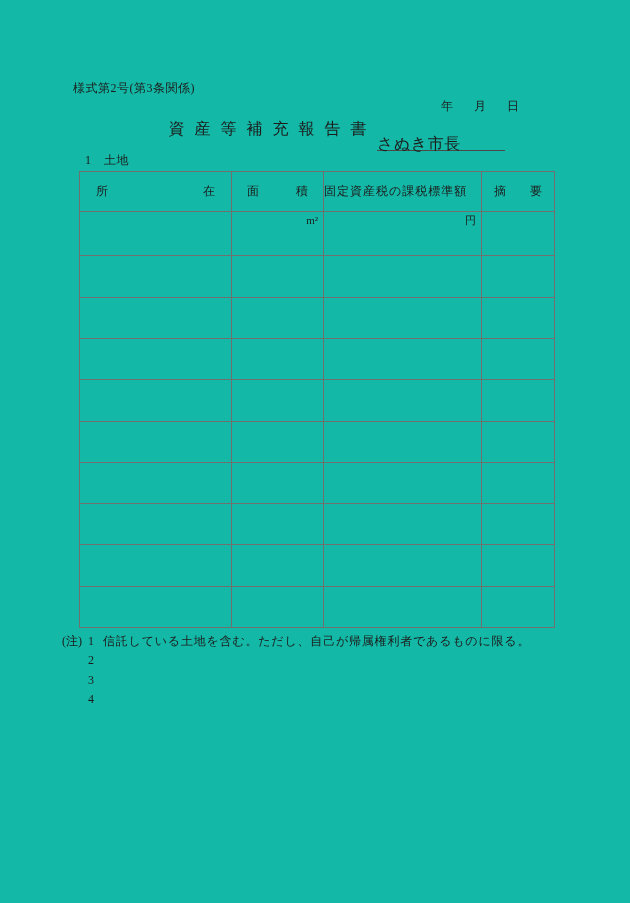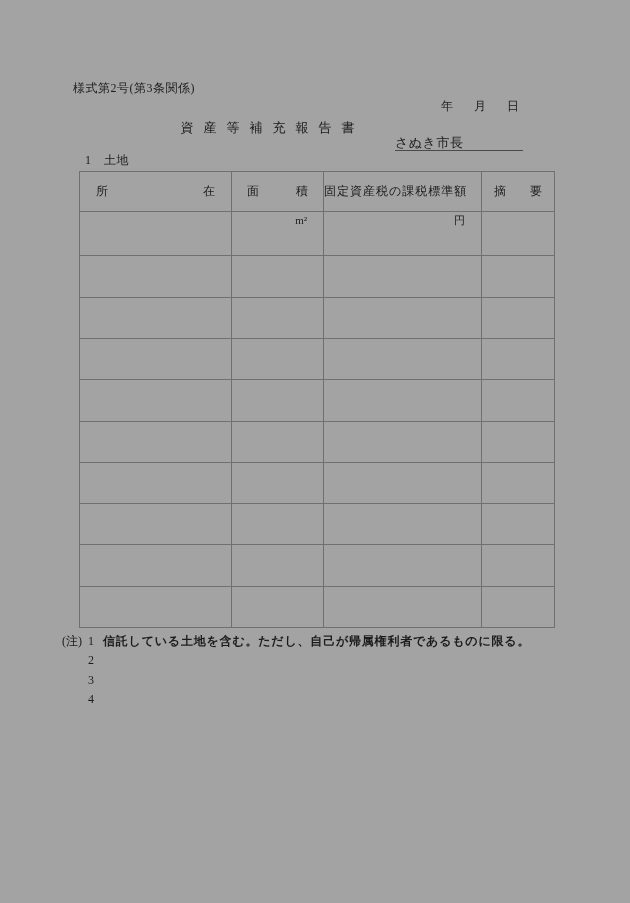--- a/index.html
+++ b/index.html
@@ -1,21 +1,21 @@
 <!DOCTYPE html>
 <html><head>
 <meta charset="utf-8">
 <style>
   * { margin: 0; padding: 0; box-sizing: border-box; }
   html, body { background: #ffffff; }
   .page {
     position: relative;
     width: 630px;
     height: 903px;
-    background: #a3a3a3;
+    background: #14b8a6;
     font-family: "Liberation Serif", "DejaVu Serif", serif;
     color: #1c1c1c;
     overflow: hidden;
   }
   .form-number {
     position: absolute;
     left: 73px; top: 80px;
     font-size: 12px;
     letter-spacing: 0.5px;
   }
@@ -24,31 +24,31 @@
     left: 441px; top: 98px;
     display: flex;
     gap: 21px;
     font-size: 12px;
   }
   .doc-title {
     position: absolute;
     left: 0; top: 119px;
     width: 524px;
     text-align: center;
-    font-size: 13px;
+    font-size: 16px;
     letter-spacing: 10px;
     padding-left: 21px; 
   }
   .addressee {
     position: absolute;
-    left: 395px; top: 134px;
+    left: 377px; top: 134px;
     width: 128px;
     height: 17px;
     border-bottom: 1.5px solid #4a4a4a;
-    font-size: 13px;
+    font-size: 16px;
     letter-spacing: 0.5px;
   }
   .section-label {
     position: absolute;
     left: 85px; top: 152px;
     font-size: 12px;
     letter-spacing: 0.5px;
   }
   table.land-table {
     position: absolute;
@@ -72,37 +72,37 @@
     justify-content: space-between;
     align-items: center;
   }
   .pad1 { padding: 0 16px; }
   .pad2 { padding: 0 15px; }
   .pad4 { padding: 0 12px; }
   .land-table td.unit {
     vertical-align: top;
     text-align: right;
     font-size: 11px;
-    padding: 2px 16px 0 0;
+    padding: 2px 5px 0 0;
     line-height: 13px;
   }
   .notes {
     position: absolute;
     left: 62px; top: 632px;
     width: 500px;
     font-size: 12px;
   }
   .note-line {
     display: flex;
     line-height: 19.4px;
     white-space: nowrap;
   }
   .note-prefix { width: 26px; flex: none; }
   .note-num { width: 15px; flex: none; }
-  .note-text { letter-spacing: 0.8px; font-weight: bold; }
+  .note-text { letter-spacing: 0.8px; }
 </style>
 </head>
 <body>
 
 <div class="page">
 
   <div class="form-number">様式第2号(第3条関係)</div>
 
   <div class="date-line">
     <span>年</span>

